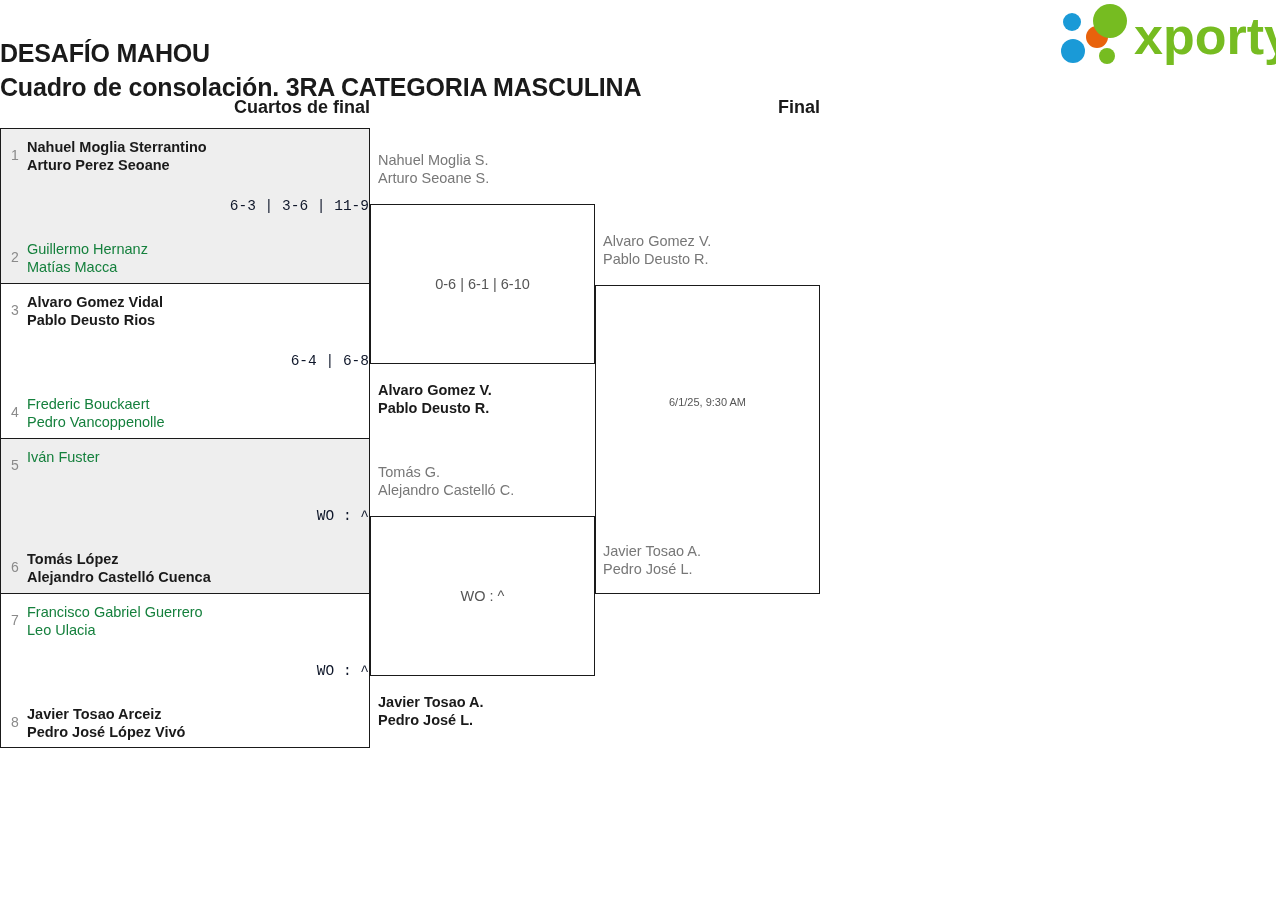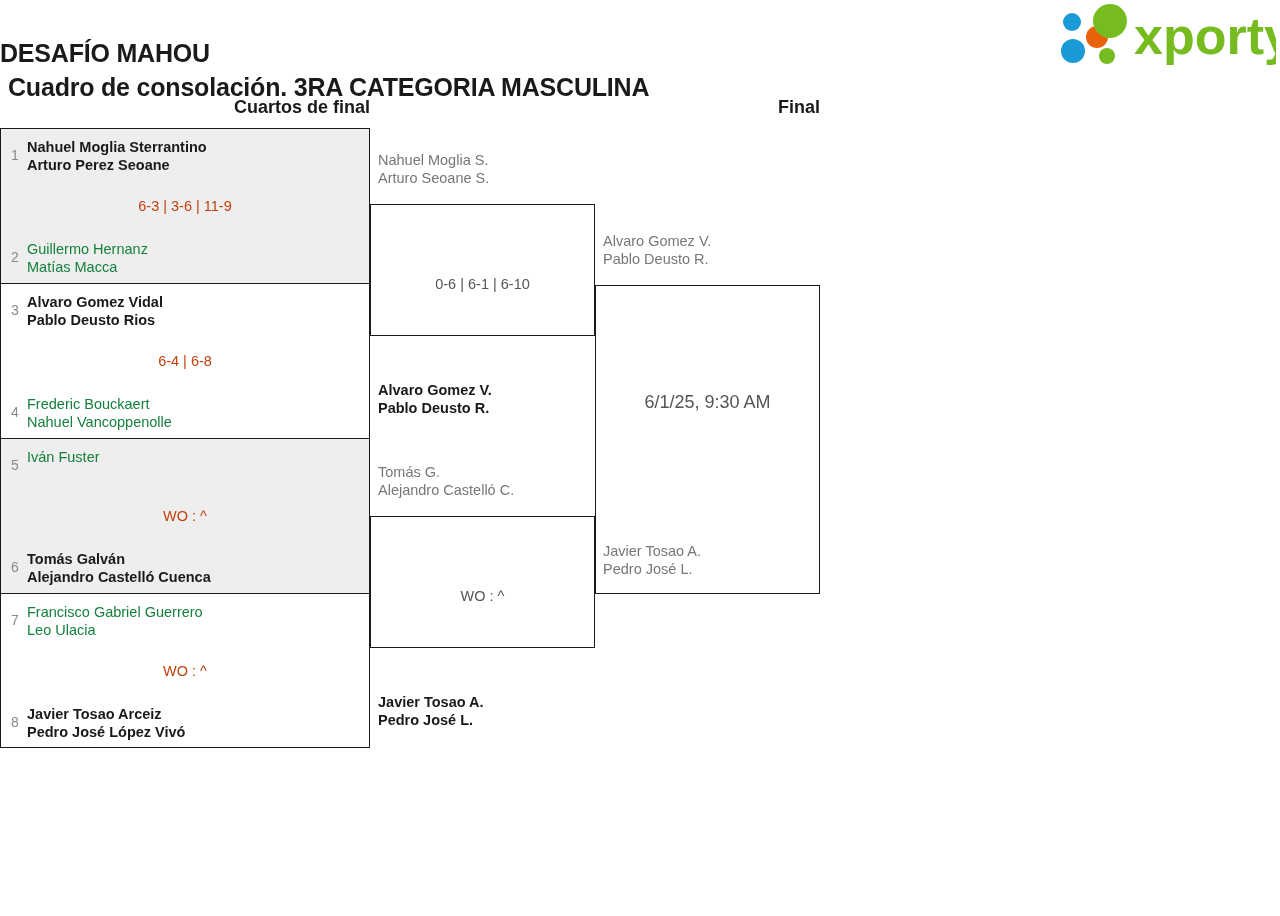--- a/index.html
+++ b/index.html
@@ -14,21 +14,21 @@
   #root { position: relative; width: 1280px; height: 916px; }
 
   
   .title-block { position: absolute; left: 0; top: 0; }
   .title-line1 {
     font-size: 25px; font-weight: bold; color: #1a1a1a;
     line-height: 34px; letter-spacing: -0.2px; white-space: nowrap; margin-top: 36px;
   }
   .title-line2 {
     font-size: 25px; font-weight: bold; color: #1a1a1a;
-    line-height: 34px; letter-spacing: -0.2px; white-space: nowrap; padding-left: 8px;
+    line-height: 34px; letter-spacing: -0.2px; white-space: nowrap;
   }
 
   .logo { position: absolute; left: 1050px; top: 4px; width: 226px; height: 64px; }
   .logo svg { display:block; }
 
   
   .round-head {
     position: absolute; top: 95px; text-align: right;
     font-size: 18px; font-weight: bold; color: #1a1a1a;
     line-height: 24px;
@@ -61,27 +61,27 @@
   .team.win { color: #1a1a1a; font-weight: bold; }
   .team .ln { display: block; white-space: nowrap; }
 
   .qf-top .seed { top: 18px; }
   .qf-top .team { top: 9px; }
   .qf-bot .seed { top: 120px; }
   .qf-bot .team { top: 111px; }
 
   .qf-score {
     position: absolute; left: 0; right: 0; top: 68px;
-    text-align: center; font-size: 14.5px; color: #c2410c; line-height: 18px;
+    text-align: right; font-size: 14.5px; color: #0f172a; line-height: 18px; font-family: Liberation Mono, monospace;
   }
 
   
   .sf-col { position: absolute; left: 370px; top: 0; width: 225px; }
   .sf-match {
-    position: absolute; left: 0; width: 225px; height: 132px;
+    position: absolute; left: 0; width: 225px; height: 160px;
     border: 1px solid #1a1a1a; background: #ffffff;
   }
   #sf-1 { top: 76px; }
   #sf-2 { top: 388px; }
 
   .sf-team {
     position: absolute; left: 7px; right: 6px;
     font-size: 14.5px; line-height: 18px; color: #777777;
   }
   .sf-team.win { color: #1a1a1a; font-weight: bold; }
@@ -101,21 +101,21 @@
   }
   .f-team {
     position: absolute; left: 7px; right: 6px;
     font-size: 14.5px; line-height: 18px; color: #777777;
   }
   .f-team .ln { display: block; white-space: nowrap; }
   .f-top-team { top: -54px; }
   .f-bot-team { top: 256px; }
   .f-score {
     position: absolute; left: 0; right: 0; top: 107px;
-    text-align: center; font-size: 18px; color: #555555; line-height: 18px;
+    text-align: center; font-size: 11px; color: #555555; line-height: 18px;
   }
 </style>
 </head>
 <body>
 
 <div id="root">
 
   <div class="title-block">
     <div class="title-line1">DESAFÍO MAHOU</div>
     <div class="title-line2">Cuadro de consolación. 3RA CATEGORIA MASCULINA</div>
@@ -165,37 +165,37 @@
           <span class="team win">
             <span class="ln">Alvaro Gomez Vidal</span>
             <span class="ln">Pablo Deusto Rios</span>
           </span>
         </div>
         <div class="qf-score">6-4 | 6-8</div>
         <div class="qf-bot">
           <span class="seed">4</span>
           <span class="team">
             <span class="ln">Frederic Bouckaert</span>
-            <span class="ln">Nahuel Vancoppenolle</span>
+            <span class="ln">Pedro Vancoppenolle</span>
           </span>
         </div>
       </div>
 
       <div class="qf-match shaded">
         <div class="qf-top">
           <span class="seed">5</span>
           <span class="team">
             <span class="ln">Iván Fuster</span>
           </span>
         </div>
         <div class="qf-score">WO : ^</div>
         <div class="qf-bot">
           <span class="seed">6</span>
           <span class="team win">
-            <span class="ln">Tomás Galván</span>
+            <span class="ln">Tomás López</span>
             <span class="ln">Alejandro Castelló Cuenca</span>
           </span>
         </div>
       </div>
 
       <div class="qf-match">
         <div class="qf-top">
           <span class="seed">7</span>
           <span class="team">
             <span class="ln">Francisco Gabriel Guerrero</span>

